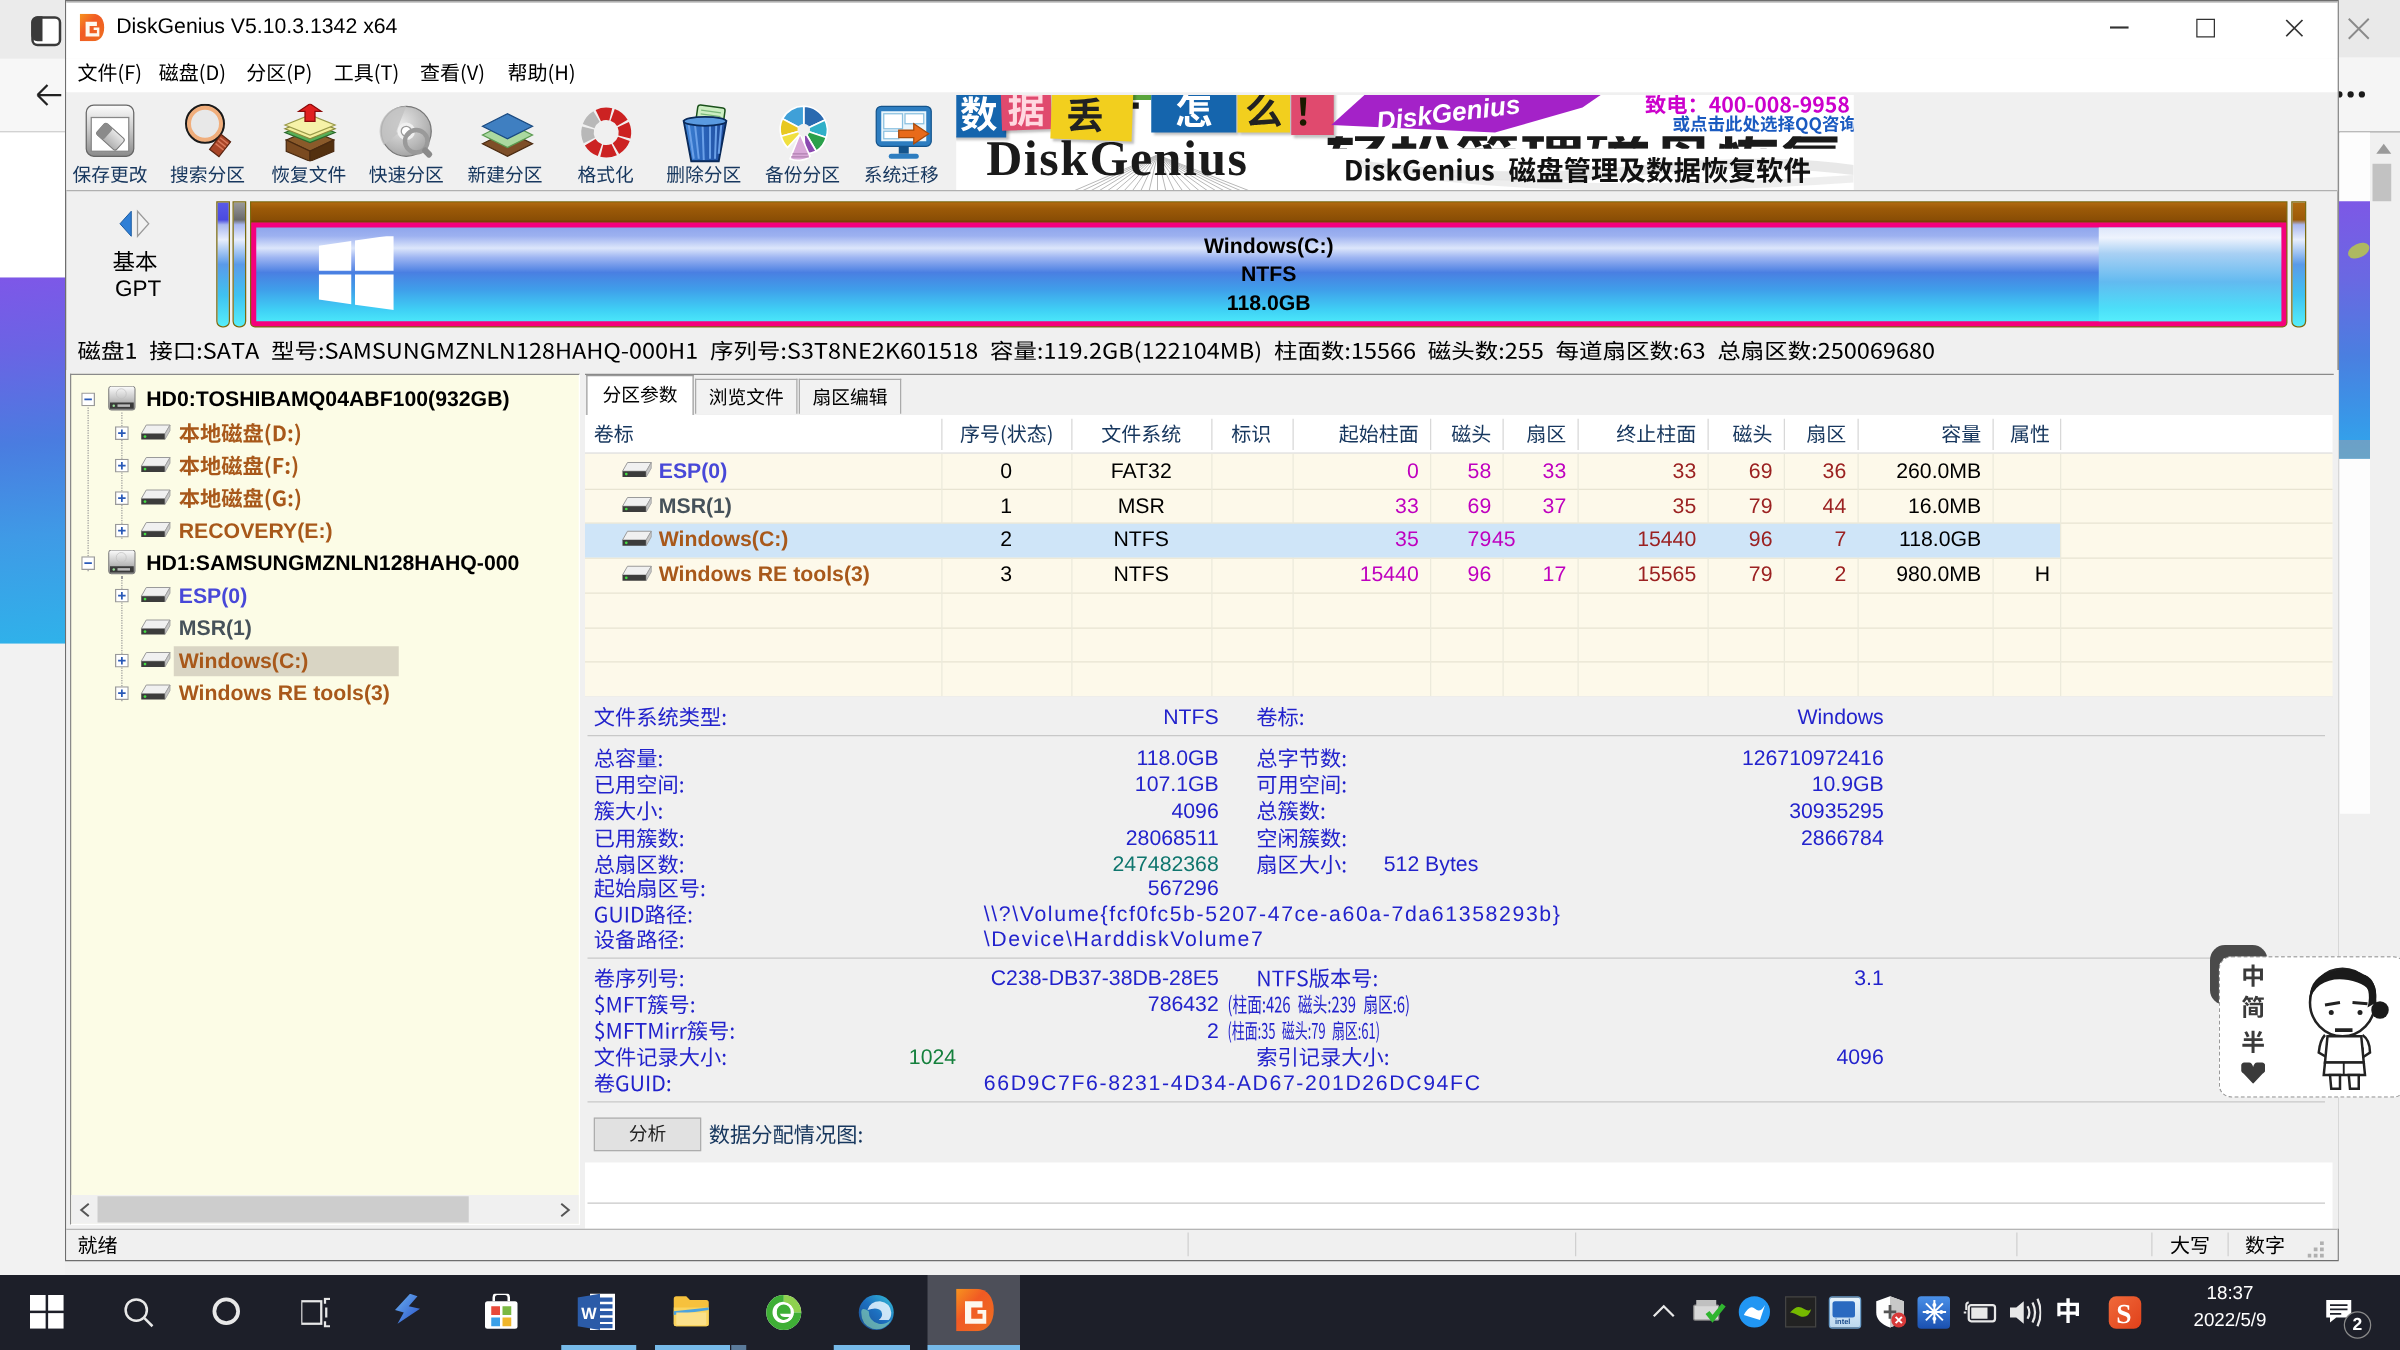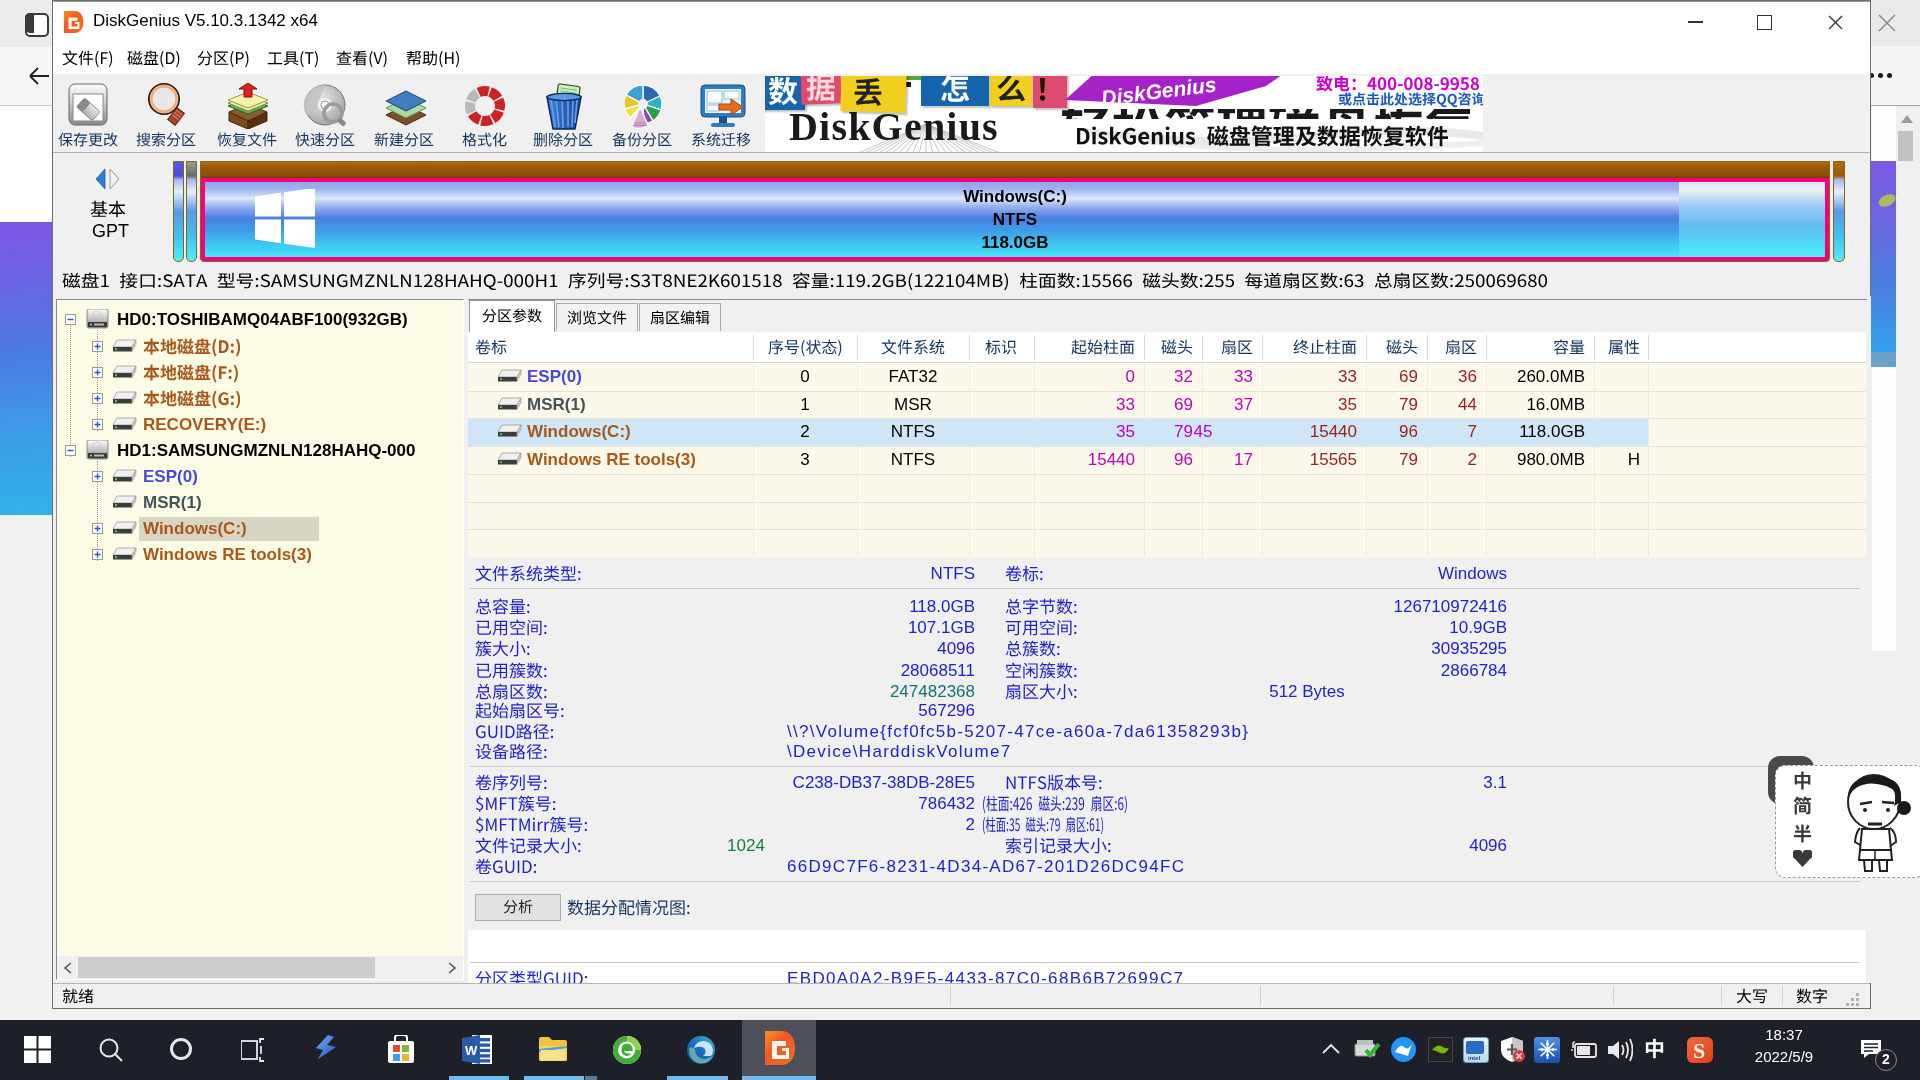--- a/index.html
+++ b/index.html
@@ -1035,21 +1035,21 @@
     <svg style="position:absolute;left:497px;top:368.85px" width="25" height="15" viewBox="0 0 25 15">
 <path d="M5 1 H24 L20 8 H1 z" fill="#f0f0f0" stroke="#9a9a9a" stroke-width=".8"></path>
 <path d="M1 8 H20 V12.5 H1 z" fill="#3c3c3c"></path>
 <path d="M20 8 L24 1 V5.5 L20 12.5 z" fill="#c8c8c8" stroke="#9a9a9a" stroke-width=".6"></path>
 <circle cx="4" cy="10.2" r="1.1" fill="#44dd44"></circle>
 </svg>
     <div style="position:absolute;left:527px;top:367px;font:bold 17px 'Liberation Sans',sans-serif;color:#4848d8;white-space:nowrap">ESP(0)</div>
     <div style="position:absolute;left:805px;top:367px;width:160px;margin-left:-80px;text-align:center;font:17px 'Liberation Sans',sans-serif;color:#000">0</div>
     <div style="position:absolute;left:913px;top:367px;width:160px;margin-left:-80px;text-align:center;font:17px 'Liberation Sans',sans-serif;color:#000">FAT32</div>
     <div style="position:absolute;left:1035px;top:367px;width:100px;text-align:right;font:17px 'Liberation Sans',sans-serif;color:#bf00bf">0</div>
-    <div style="position:absolute;left:1093px;top:367px;width:100px;text-align:right;font:17px 'Liberation Sans',sans-serif;color:#bf00bf">32</div>
+    <div style="position:absolute;left:1093px;top:367px;width:100px;text-align:right;font:17px 'Liberation Sans',sans-serif;color:#bf00bf">58</div>
     <div style="position:absolute;left:1153px;top:367px;width:100px;text-align:right;font:17px 'Liberation Sans',sans-serif;color:#bf00bf">33</div>
     <div style="position:absolute;left:1257px;top:367px;width:100px;text-align:right;font:17px 'Liberation Sans',sans-serif;color:#9b2121">33</div>
     <div style="position:absolute;left:1318px;top:367px;width:100px;text-align:right;font:17px 'Liberation Sans',sans-serif;color:#9b2121">69</div>
     <div style="position:absolute;left:1377px;top:367px;width:100px;text-align:right;font:17px 'Liberation Sans',sans-serif;color:#9b2121">36</div>
     <div style="position:absolute;left:1485px;top:367px;width:100px;text-align:right;font:17px 'Liberation Sans',sans-serif;color:#000">260.0MB</div>
     <svg style="position:absolute;left:497px;top:396.55px" width="25" height="15" viewBox="0 0 25 15">
 <path d="M5 1 H24 L20 8 H1 z" fill="#f0f0f0" stroke="#9a9a9a" stroke-width=".8"></path>
 <path d="M1 8 H20 V12.5 H1 z" fill="#3c3c3c"></path>
 <path d="M20 8 L24 1 V5.5 L20 12.5 z" fill="#c8c8c8" stroke="#9a9a9a" stroke-width=".6"></path>
 <circle cx="4" cy="10.2" r="1.1" fill="#44dd44"></circle>
@@ -1184,21 +1184,21 @@
       <use href="#g92" x="4000"></use>
     </svg>
     <div style="position:absolute;left:575px;top:682px;width:400px;text-align:right;font:17px 'Liberation Sans',sans-serif;color:#0f766e">247482368</div>
     <svg style="position:absolute;left:1005.0px;top:683.2px;overflow:visible" width="72.7" height="17.0" viewBox="0 -880 4278 1000" fill="#2222cc">
       <use href="#g127" x="0"></use>
       <use href="#g9" x="1000"></use>
       <use href="#g160" x="2000"></use>
       <use href="#g161" x="3000"></use>
       <use href="#g92" x="4000"></use>
     </svg>
-    <div style="position:absolute;left:1107px;top:682px;width:400px;text-align:center;font:17px 'Liberation Sans',sans-serif;color:#2222cc">512 Bytes</div>
+    <div style="position:absolute;left:1107px;top:682px;width:400px;text-align:left;font:17px 'Liberation Sans',sans-serif;color:#2222cc">512 Bytes</div>
     <svg style="position:absolute;left:475.0px;top:702.2px;overflow:visible" width="89.7" height="17.0" viewBox="0 -880 5278 1000" fill="#2222cc">
       <use href="#g145" x="0"></use>
       <use href="#g146" x="1000"></use>
       <use href="#g127" x="2000"></use>
       <use href="#g9" x="3000"></use>
       <use href="#g96" x="4000"></use>
       <use href="#g92" x="5000"></use>
     </svg>
     <div style="position:absolute;left:575px;top:701px;width:400px;text-align:right;font:17px 'Liberation Sans',sans-serif;color:#2222cc">567296</div>
     <svg style="position:absolute;left:475.0px;top:723.2px;overflow:visible" width="79.4" height="17.0" viewBox="0 -880 4669 1000" fill="#2222cc">
@@ -1342,34 +1342,20 @@
       <use href="#g176" x="1000"></use>
       <use href="#g8" x="2000"></use>
       <use href="#g177" x="3000"></use>
       <use href="#g178" x="4000"></use>
       <use href="#g179" x="5000"></use>
       <use href="#g180" x="6000"></use>
       <use href="#g92" x="7000"></use>
     </svg>
     <div style="position:absolute;left:468px;top:930px;width:1398px;height:53px;background:#fff"></div>
     <div style="position:absolute;left:470px;top:962px;width:1390px;height:1px;background:#c8c8c8"></div>
-    <div style="position:absolute;left:468px;top:963px;width:1398px;height:20px;overflow:hidden">
-      <svg style="position:absolute;left:7.0px;top:7.2px;overflow:visible" width="113.4" height="17.0" viewBox="0 -880 6669 1000" fill="#2222cc">
-        <use href="#g8" x="0"></use>
-        <use href="#g9" x="1000"></use>
-        <use href="#g151" x="2000"></use>
-        <use href="#g95" x="3000"></use>
-        <use href="#g100" x="4000"></use>
-        <use href="#g98" x="4689"></use>
-        <use href="#g163" x="5410"></use>
-        <use href="#g7" x="5703"></use>
-        <use href="#g92" x="6391"></use>
-      </svg>
-      <div style="position:absolute;left:319px;top:6px;font:17px 'Liberation Sans',sans-serif;letter-spacing:1.35px;color:#2222cc">EBD0A0A2-B9E5-4433-87C0-68B6B72699C7</div>
-    </div>
     <div style="position:absolute;left:53px;top:983px;width:1817px;height:25px;background:#f0f0f0;border-top:1px solid #b5b5b5;box-sizing:border-box"></div>
     <svg style="position:absolute;left:62.0px;top:987.7px;overflow:visible" width="32.0" height="16.0" viewBox="0 -880 2000 1000" fill="#000">
       <use href="#g181" x="0"></use>
       <use href="#g182" x="1000"></use>
     </svg>
     <div style="position:absolute;left:950px;top:986px;width:1px;height:19px;background:#d0d0d0"></div>
     <div style="position:absolute;left:1260px;top:986px;width:1px;height:19px;background:#d0d0d0"></div>
     <div style="position:absolute;left:1613px;top:986px;width:1px;height:19px;background:#d0d0d0"></div>
     <div style="position:absolute;left:1721px;top:986px;width:1px;height:19px;background:#d0d0d0"></div>
     <div style="position:absolute;left:1782px;top:986px;width:1px;height:19px;background:#d0d0d0"></div>

